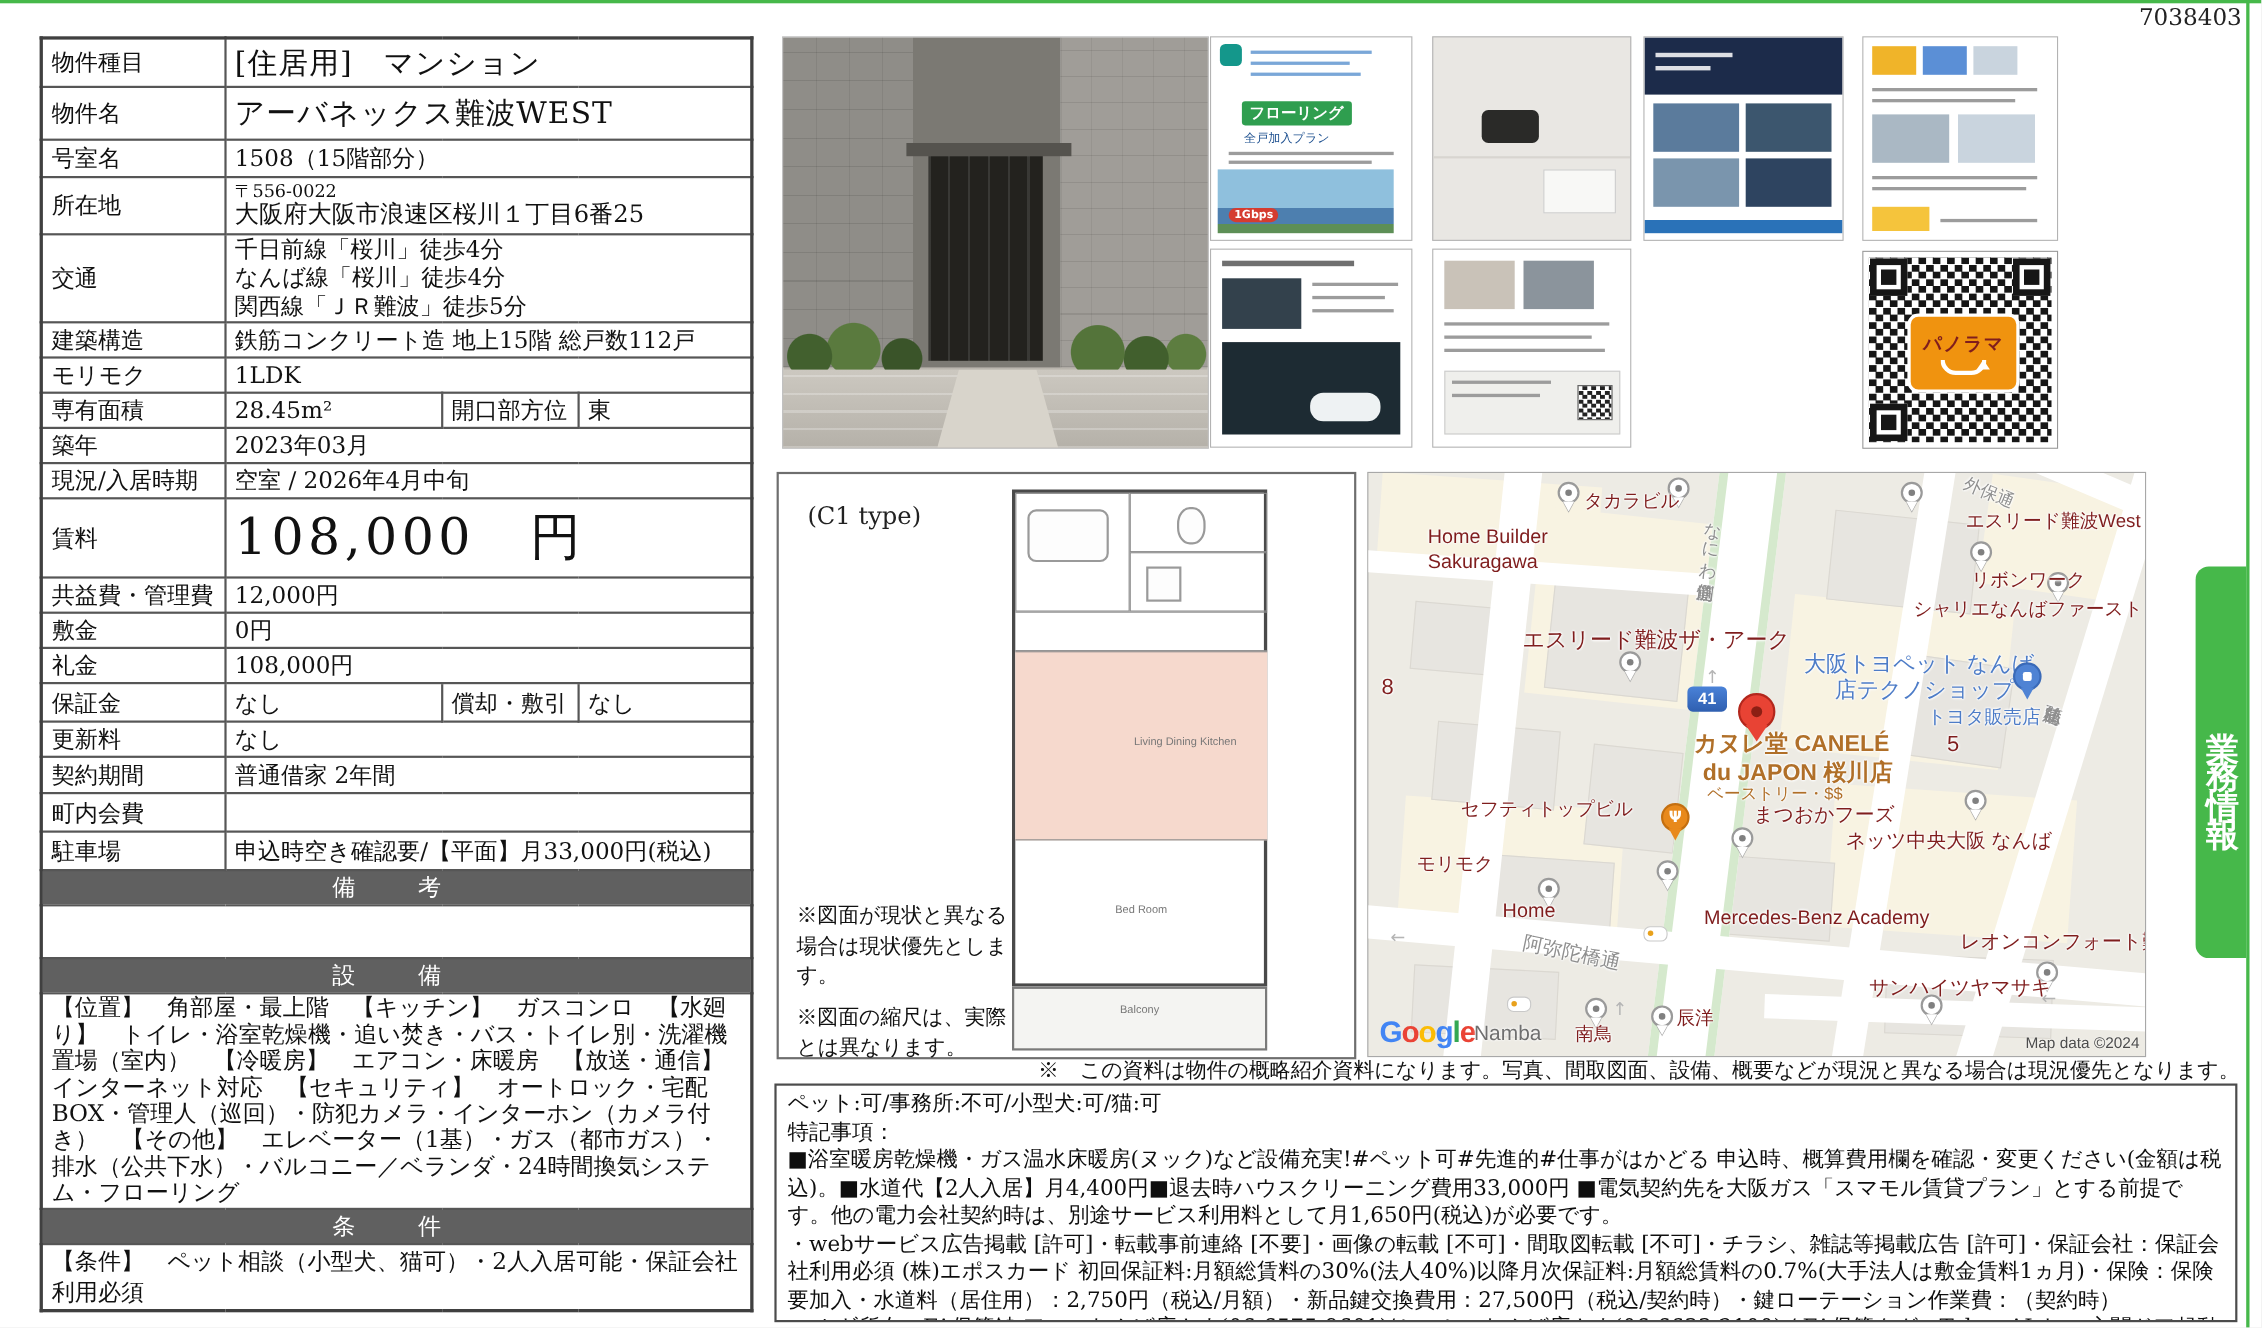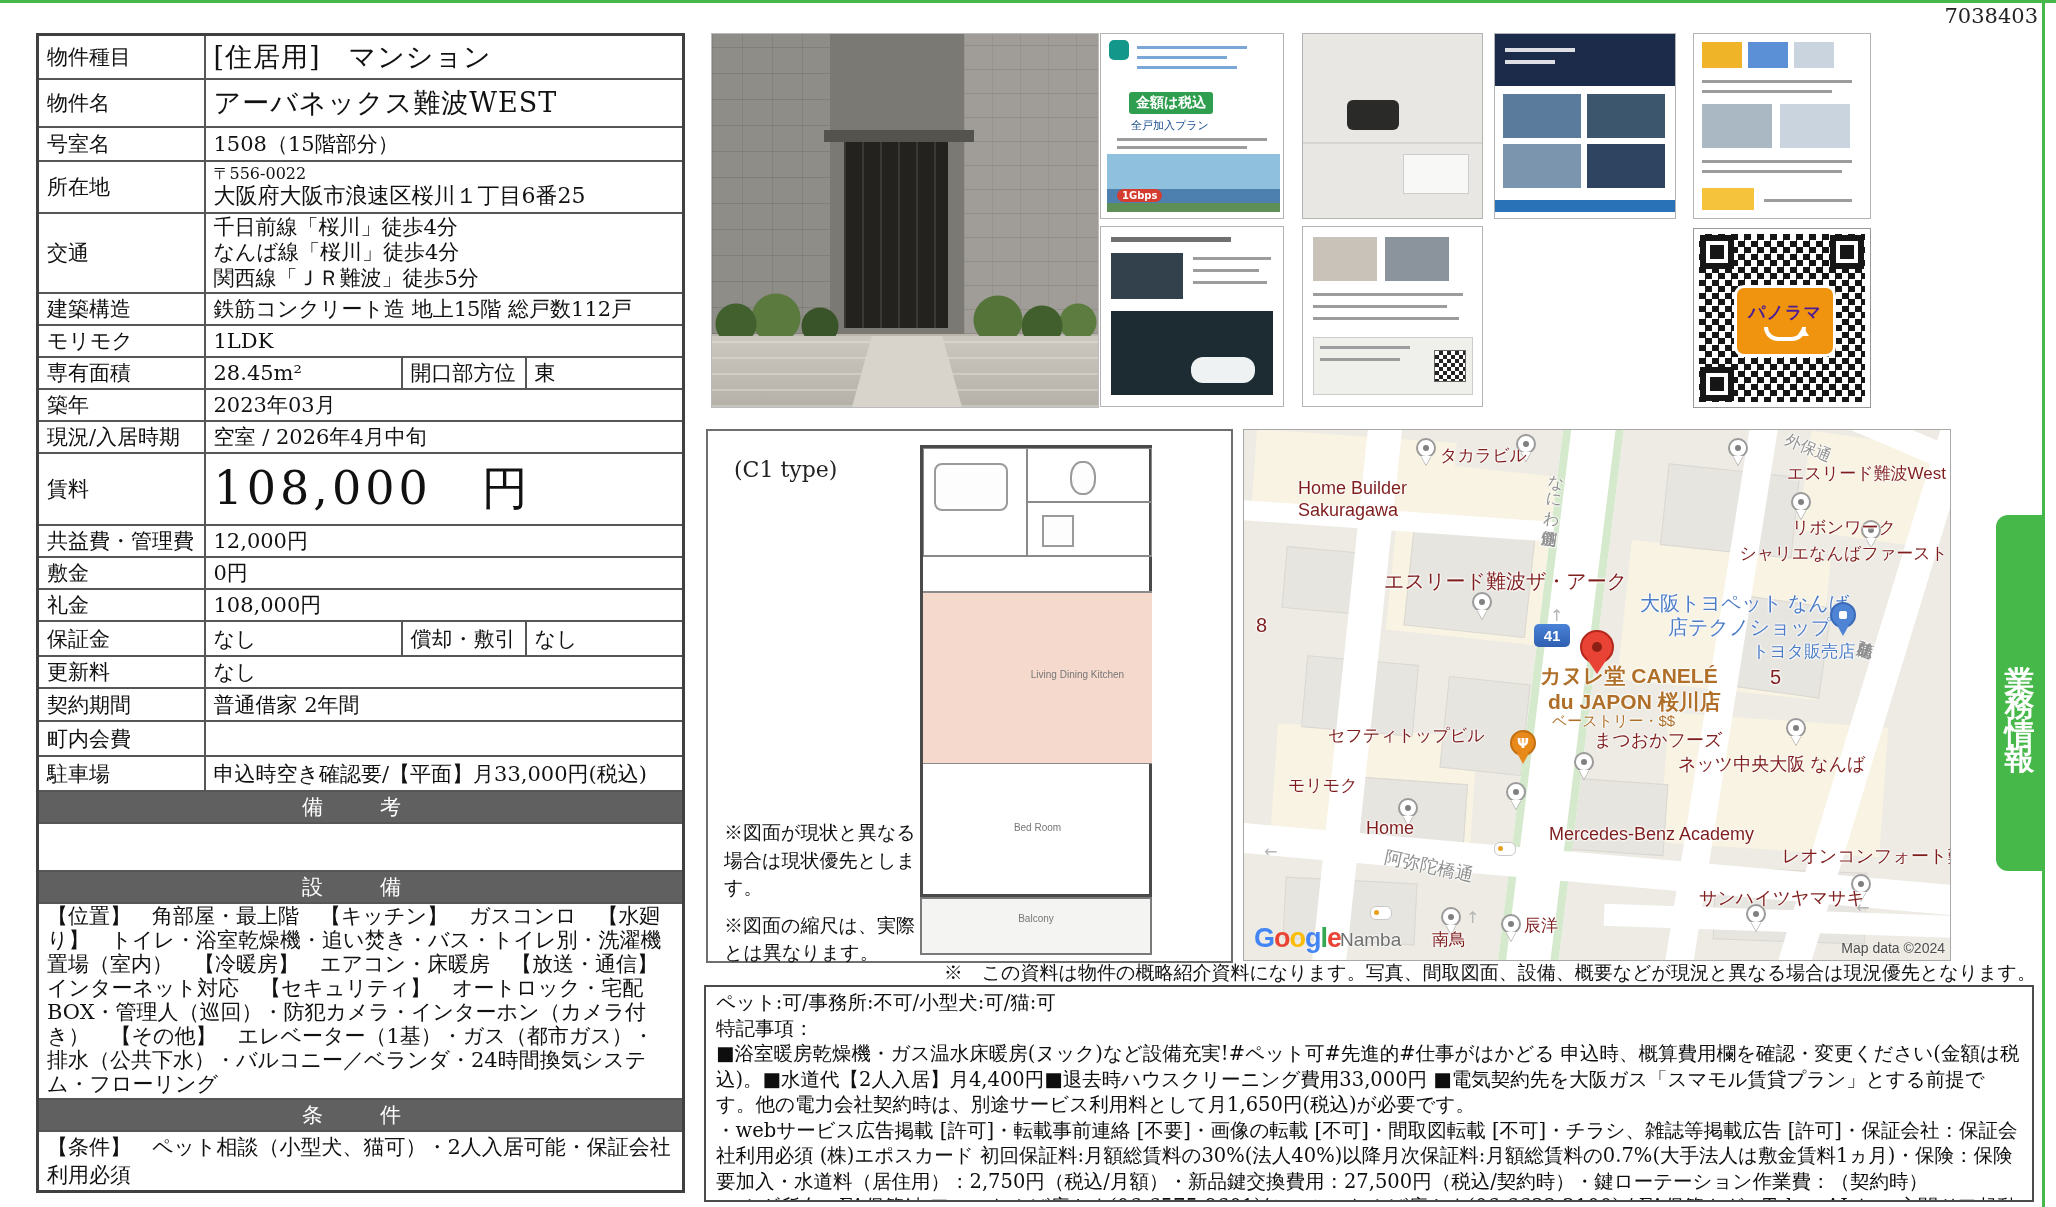--- a/index.html
+++ b/index.html
@@ -57,33 +57,33 @@
   
   .thumb{position:absolute;background:#fff;border:1px solid #b3b3b3;overflow:hidden;cursor:pointer;}
   .bar{position:absolute;background:#9c9c9c;height:3px;}
   .navy-band{position:absolute;left:0;top:0;width:100%;height:52px;background:#1c2b4a;}
   .navy-dash{position:absolute;height:4px;background:rgba(255,255,255,.85);}
   .phrect{position:absolute;}
   .flyer-logo{position:absolute;left:8px;top:6px;width:20px;height:20px;border-radius:5px;background:#14978b;}
   .flets-box{position:absolute;left:28px;top:58px;padding:2px 7px;background:#2f9e4f;color:#fff;
              font:bold 14px "DejaVu Sans",sans-serif;border-radius:3px;}
   .flets-sub{position:absolute;left:30px;top:84px;font:11px "DejaVu Sans",sans-serif;color:#1c4f8f;}
-  .flyer-img{position:absolute;left:6px;bottom:6px;width:146px;height:58px;
-             background:linear-gradient(180deg,#8fc0dd 0 60%,#4d7faf 60% 85%,#5d8f56 85% 100%);padding-left:27px;}
+  .flyer-img{position:absolute;left:6px;bottom:6px;width:160px;height:58px;
+             background:linear-gradient(180deg,#8fc0dd 0 60%,#4d7faf 60% 85%,#5d8f56 85% 100%);}
   .gbps{position:absolute;left:10px;bottom:10px;background:#d53c30;color:#fff;
         font:bold 10px "DejaVu Sans",sans-serif;padding:1px 5px;border-radius:8px;}
 
   
   .qr{position:absolute;left:1693px;top:228px;width:176px;height:178px;background:#fff;border:1px solid #999;cursor:pointer;}
   .qr-pat{position:absolute;inset:5px;background:repeating-conic-gradient(#161616 0% 25%,#fff 0% 50%) 0 0/13px 13px;}
   .fq{position:absolute;width:34px;height:34px;border:6px solid #161616;background:#fff;box-sizing:border-box;}
   .fq::after{content:"";position:absolute;inset:4px;background:#161616;}
   .pano{position:absolute;left:40px;top:56px;width:96px;height:66px;background:#f0930f;border:3px solid #fff;
         border-radius:10px;display:flex;flex-direction:column;align-items:center;justify-content:center;}
-  .pano-label{color:#4c1d95;font:bold 17px "DejaVu Sans",sans-serif;letter-spacing:1px;}
+  .pano-label{color:#7f1d1d;font:bold 17px "DejaVu Sans",sans-serif;letter-spacing:1px;}
   .pano-arrow{width:42px;height:14px;border:4px solid #fff;border-top:none;border-radius:0 0 22px 22px;
               box-sizing:border-box;margin-top:3px;position:relative;}
   .pano-arrow::after{content:"";position:absolute;right:-7px;top:-6px;border:6px solid transparent;border-bottom:9px solid #fff;}
 
   
   .fp{position:absolute;left:706px;top:429px;width:523px;height:530px;border:2px solid #6e6e6e;background:#fff;}
   .fp-type{position:absolute;left:26px;top:26px;font-size:22px;color:#222;}
   .plan{position:absolute;left:212px;top:14px;width:232px;height:452px;border:3px solid #4a4a4a;background:#fff;box-sizing:border-box;}
   .plan .room{position:absolute;box-sizing:border-box;border:1px solid #8a8a8a;}
   .plan-label{position:absolute;font:10px "Liberation Sans",sans-serif;color:#777;text-align:center;width:100%;}
@@ -273,21 +273,21 @@
     <div class="ph-plants"></div>
     <div class="ph-ground"></div>
     <div class="ph-walk"></div>
   </div>
 
   <div class="thumb" style="left:1100px;top:33px;width:182px;height:184px;">
     <div class="flyer-logo"></div>
     <div class="bar" style="left:36px;top:12px;width:110px;background:#7aa7d8;"></div>
     <div class="bar" style="left:36px;top:22px;width:90px;background:#7aa7d8;"></div>
     <div class="bar" style="left:36px;top:32px;width:100px;background:#7aa7d8;"></div>
-    <div class="flets-box">金額は税込</div>
+    <div class="flets-box">フローリング</div>
     <div class="flets-sub">全戸加入プラン</div>
     <div class="bar" style="left:16px;top:104px;width:150px;"></div>
     <div class="bar" style="left:16px;top:112px;width:130px;"></div>
     <div class="flyer-img">
       <div class="gbps">1Gbps</div>
     </div>
   </div>
 
   <div class="thumb" style="left:1302px;top:33px;width:179px;height:184px;background:#e9e7e3;">
     <div class="phrect" style="left:44px;top:66px;width:52px;height:30px;background:#2a2a28;border-radius:6px;"></div>

